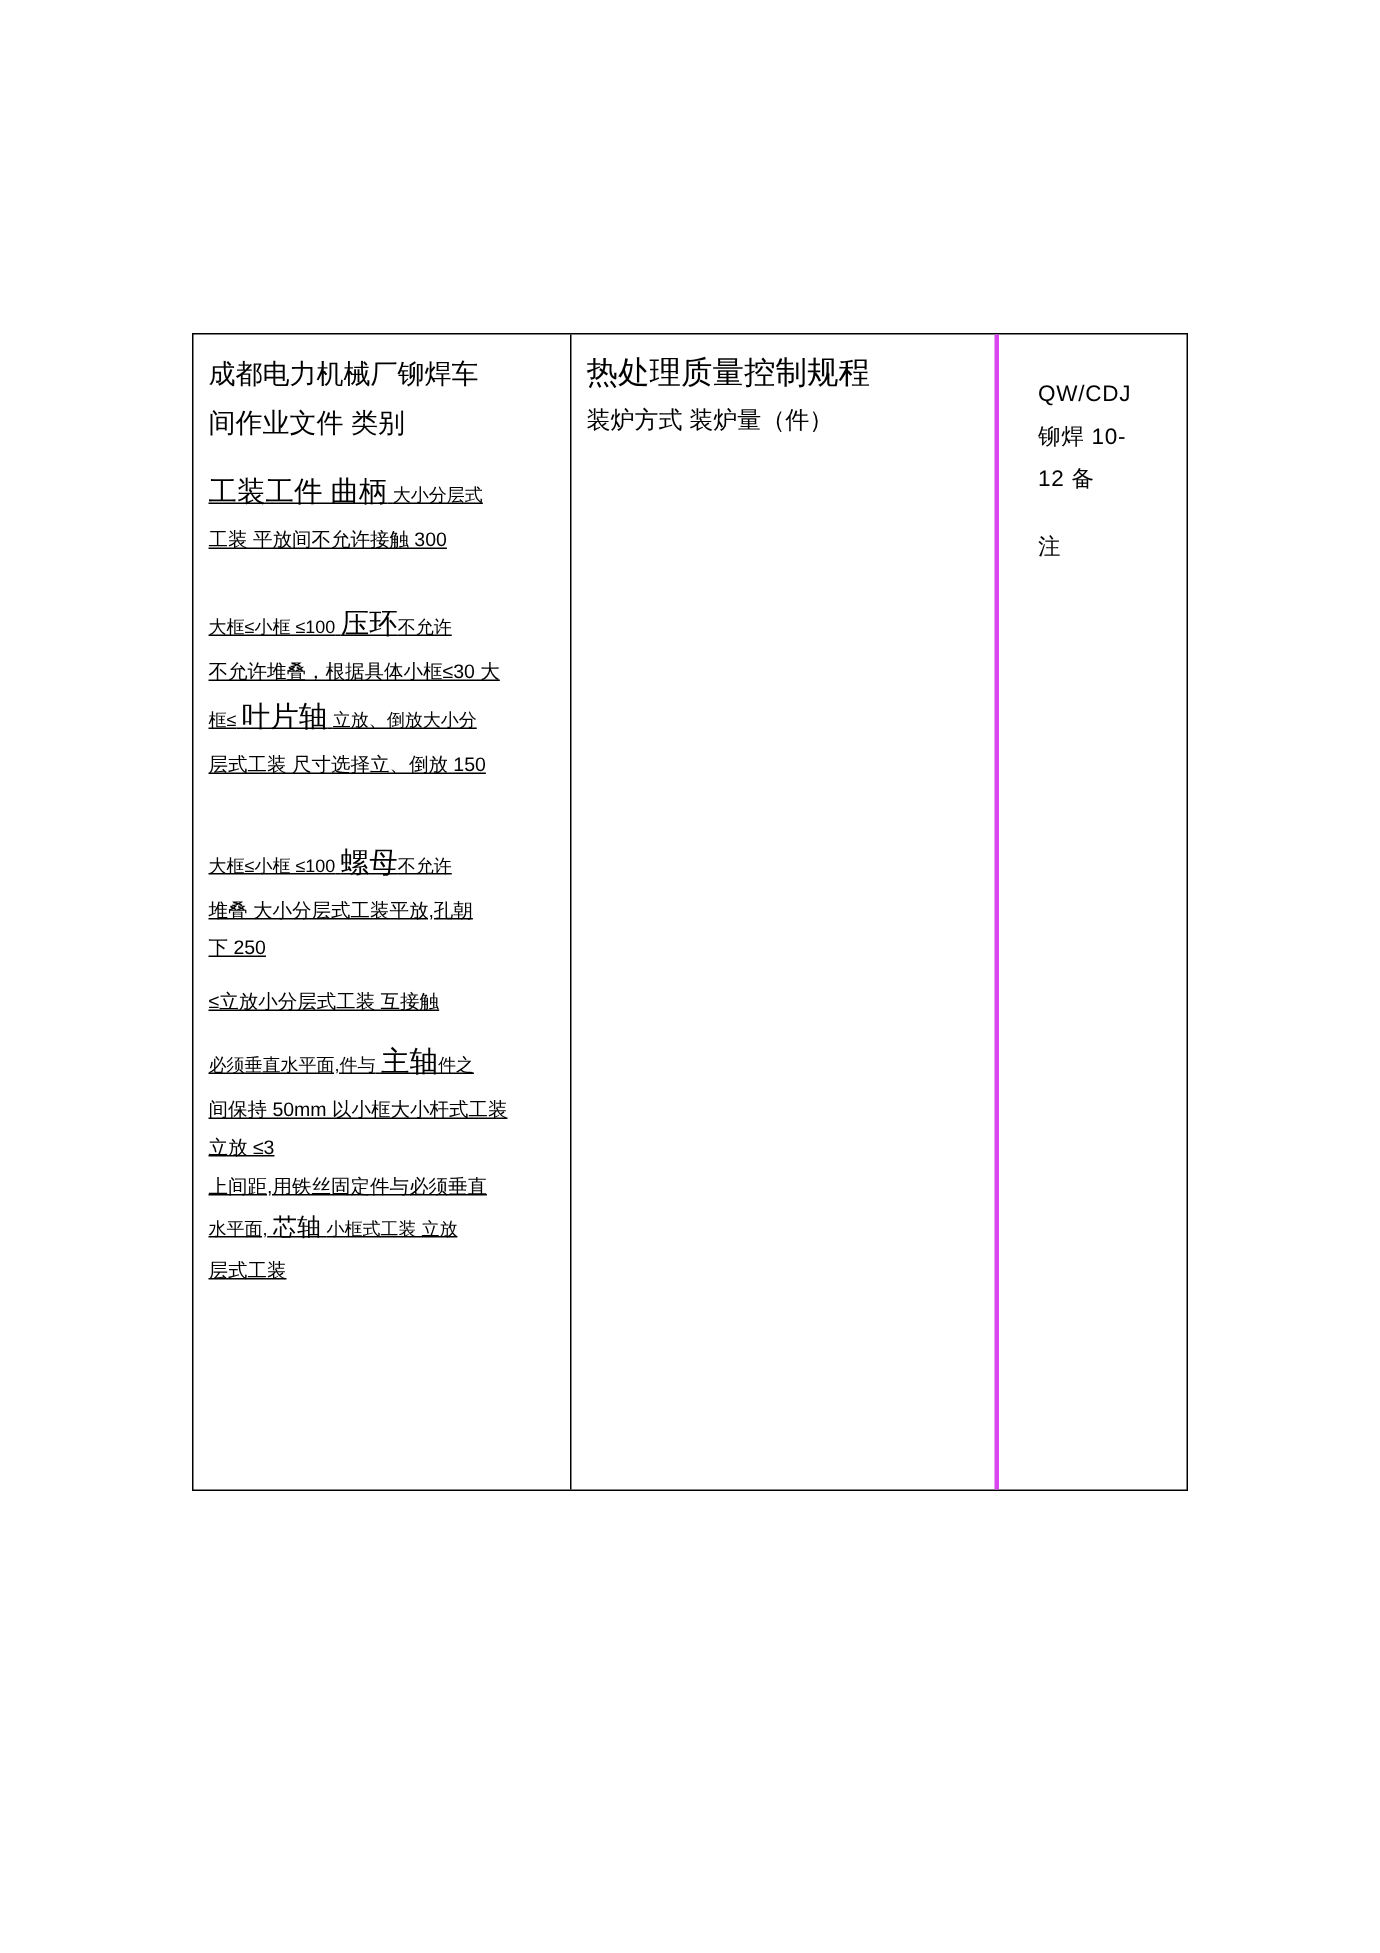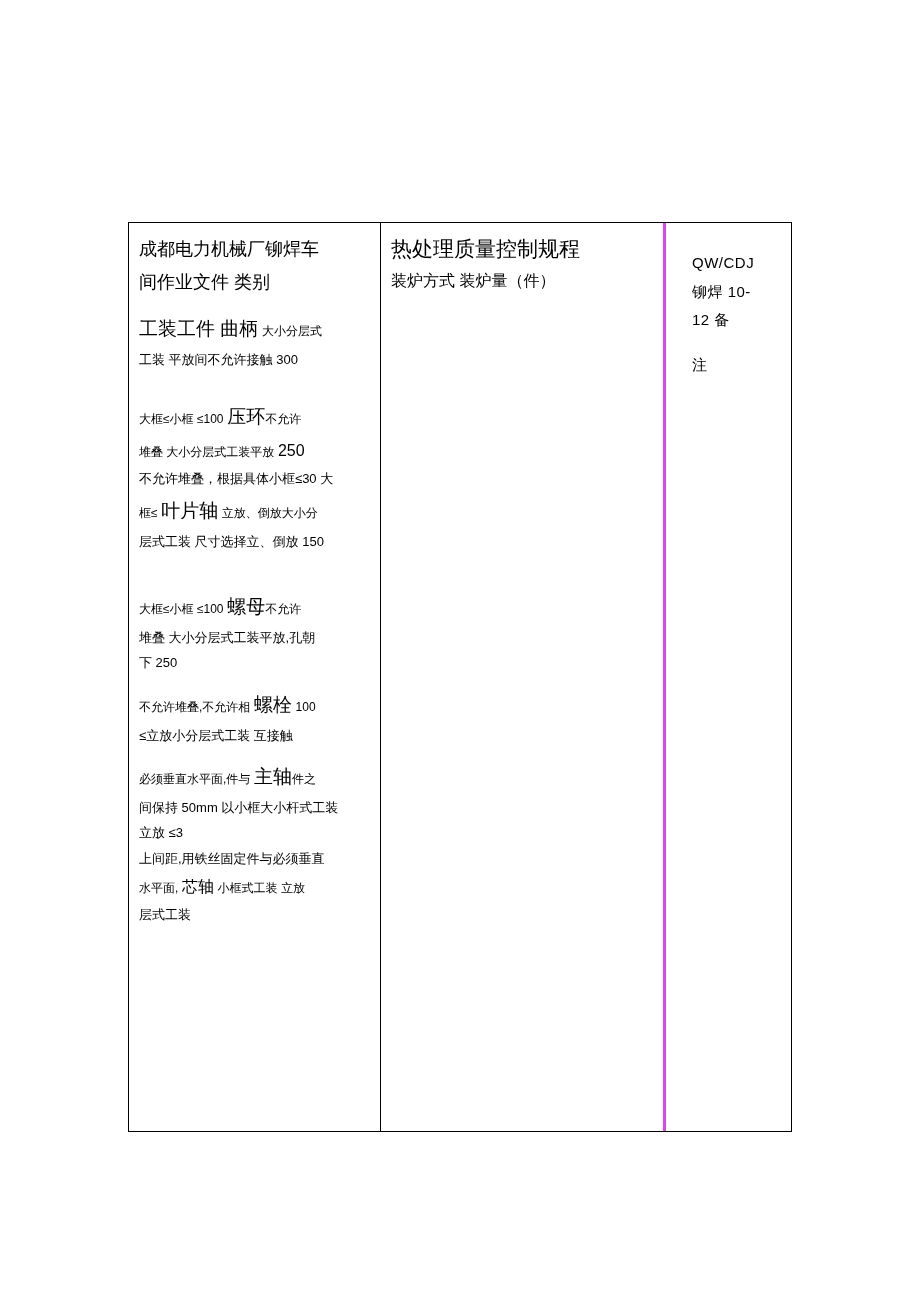--- a/index.html
+++ b/index.html
@@ -19,21 +19,21 @@
     left: 0; top: 0;
     width: 920px;
     height: 1302px;
     background: #ffffff;
   }
   .doc-table {
     position: absolute;
     left: 128px;
     top: 222px;
     width: 664px;
-    height: 910px;
+    height: 772px;
     border: 1px solid #000000;
     box-sizing: border-box;
     display: flex;
     background: #ffffff;
   }
   .col {
     box-sizing: border-box;
     padding: 10px 8px 8px 10px;
   }
   .col-left {
@@ -70,20 +70,21 @@
   }
   .left-head {
     font-size: 18px;
     line-height: 1.85;
     margin: 0;
   }
   .mix {
     line-height: 1.95;
     margin: 0;
     font-size: 13px;
+    text-decoration: underline;
   }
   .big-inline { font-size: 19px; }
   .mid-inline { font-size: 16px; }
   .sm-inline { font-size: 12px; }
 </style>
 </head>
 <body>
 
 <div class="page">
 
@@ -101,49 +102,40 @@
         <span class="sm-inline">大小分层式</span>
       </p>
       <p class="mix">工装  平放间不允许接触 300</p>
 
       <div class="gap-md"></div>
 
       <p class="mix">
         <span class="sm-inline">大框≤小框 ≤100</span>
         <span class="big-inline">压环</span><span class="sm-inline">不允许</span>
       </p>
-      <p class="mix">
-        <span class="sm-inline">堆叠  大小分层式工装平放</span>
-        <span class="mid-inline">250</span>
-      </p>
       <p class="mix">不允许堆叠，根据具体小框≤30  大</p>
 
       <p class="mix">
         <span class="sm-inline">框≤</span>
         <span class="big-inline">叶片轴</span>
         <span class="sm-inline">立放、倒放大小分</span>
       </p>
       <p class="mix">层式工装  尺寸选择立、倒放 150</p>
 
       <div class="gap-lg"></div>
 
       <p class="mix">
         <span class="sm-inline">大框≤小框 ≤100</span>
         <span class="big-inline">螺母</span><span class="sm-inline">不允许</span>
       </p>
       <p class="mix">堆叠    大小分层式工装平放,孔朝</p>
       <p class="mix">下 250</p>
 
       <div class="gap-sm"></div>
 
-      <p class="mix">
-        <span class="sm-inline">不允许堆叠,不允许相</span>
-        <span class="big-inline">螺栓</span>
-        <span class="sm-inline">100</span>
-      </p>
       <p class="mix">≤立放小分层式工装    互接触</p>
 
       <div class="gap-sm"></div>
 
       <p class="mix">
         <span class="sm-inline">必须垂直水平面,件与</span>
         <span class="big-inline">主轴</span><span class="sm-inline">件之</span>
       </p>
       <p class="mix">间保持 50mm 以小框大小杆式工装</p>
       <p class="mix">立放  ≤3</p>

